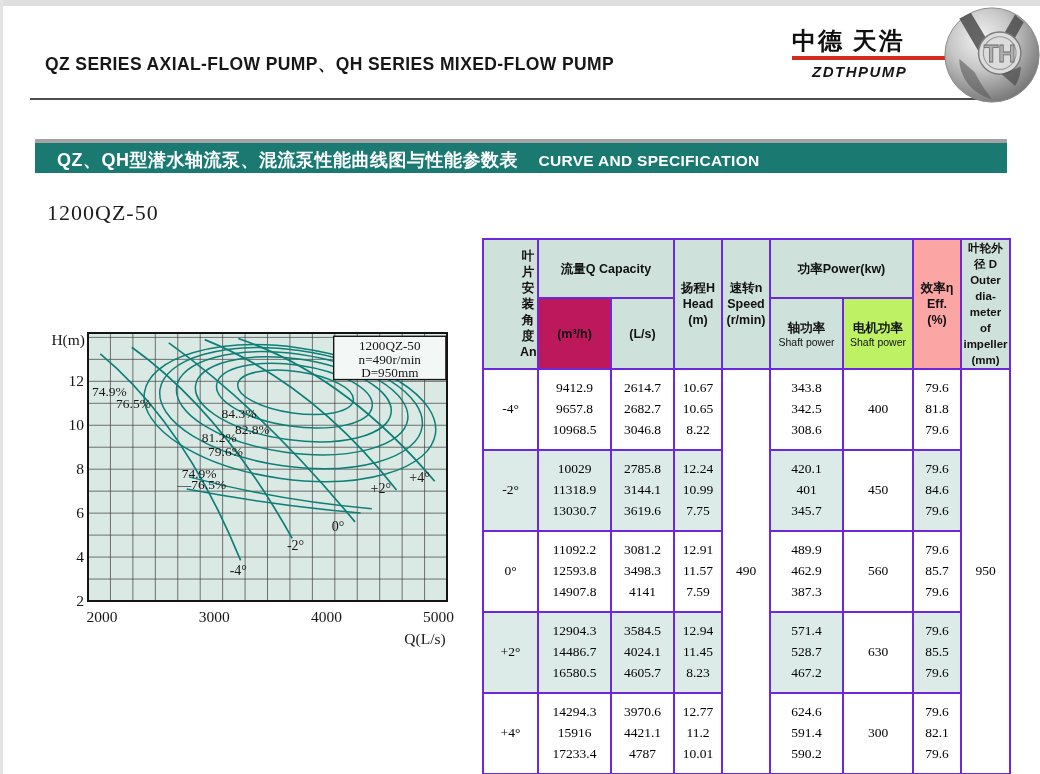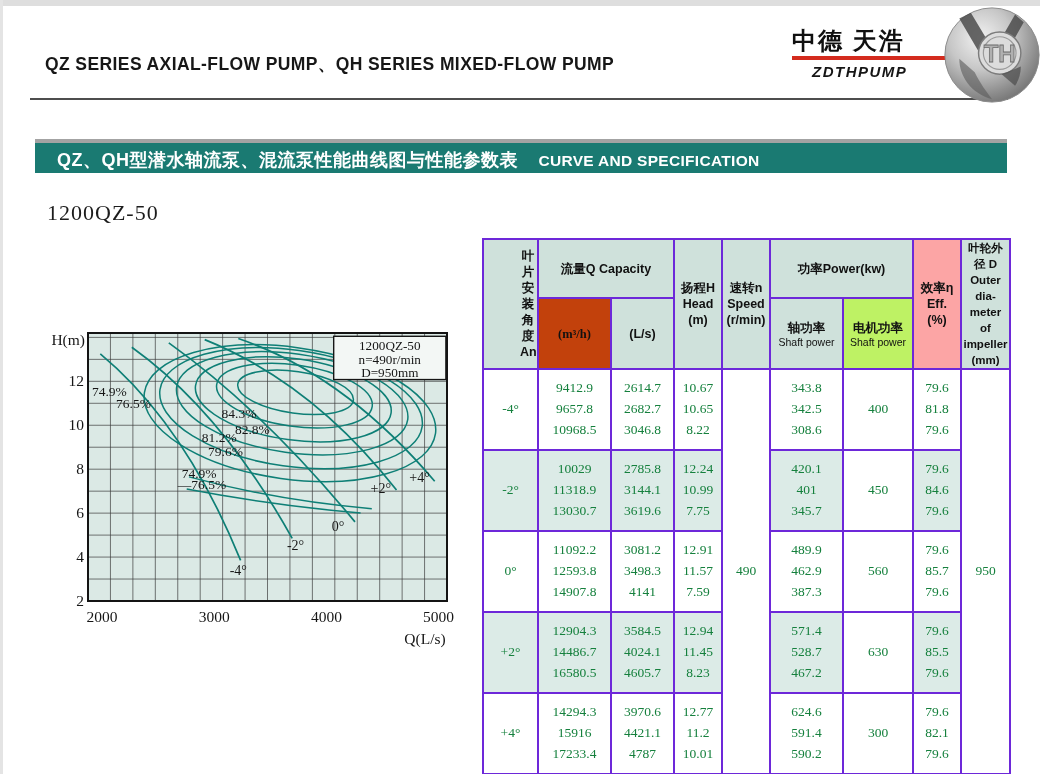--- a/index.html
+++ b/index.html
@@ -33,21 +33,21 @@
              font-family:"Liberation Sans",sans-serif;opacity:.45;}
 
   table.spec{position:absolute;left:482px;top:238px;width:527px;border-collapse:collapse;
              table-layout:fixed;border:2px solid #141414;background:#ffffff;z-index:4;}
   table.spec th,table.spec td{border:2px solid #6d28d9;text-align:center;vertical-align:middle;
              padding:0 1px;overflow:hidden;}
   table.spec thead th{font-family:"Liberation Sans",sans-serif;font-weight:bold;
              font-size:12.5px;line-height:1.28;color:#111;}
   table.spec .sub-en{font-weight:normal;font-size:10.5px;display:block;line-height:1.15;}
   table.spec .small-hdr{font-size:11.5px;line-height:1.3;}
-  table.spec td{font-family:"Liberation Serif",serif;font-size:13.5px;line-height:1.55;color:#15803d;}
+  table.spec td{font-family:"Liberation Serif",serif;font-size:13.5px;line-height:1.55;color:#000000;}
   table.spec tbody tr{height:81px;}
 </style>
 </head>
 <body>
 
 <div class="page">
   <div class="scan-edge"></div>
   <div class="scan-edge-l"></div>
 
   <div class="doc-title">QZ SERIES AXIAL-FLOW PUMP、QH SERIES MIXED-FLOW PUMP</div>
@@ -174,21 +174,21 @@
         <tr style="height: 40px;">
           <th rowspan="2" style="background: rgb(207, 225, 219); padding-left: 36px;">叶片安<br>装角度<br>Angle</th>
           <th colspan="2" style="background: rgb(207, 225, 219);">流量Q Capacity</th>
           <th rowspan="2" style="background: rgb(207, 225, 219);">扬程H<br>Head<br>(m)</th>
           <th rowspan="2" style="background: rgb(207, 225, 219);">速转n<br>Speed<br>(r/min)</th>
           <th colspan="2" style="background: rgb(207, 225, 219);">功率Power(kw)</th>
           <th rowspan="2" style="background: #fca5a5; margin-left: 16px;">效率η<br>Eff.<br>(%)</th>
           <th rowspan="2" style="background: rgb(207, 225, 219);"><span class="small-hdr">叶轮外径 D<br>Outer dia-<br>meter of<br>impeller<br>(mm)</span></th>
         </tr>
         <tr style="height: 48px;">
-          <th style="background: #c2410c; font-family: Liberation Serif, serif;">(m³/h)</th>
+          <th style="background: #be185d;">(m³/h)</th>
           <th style="background: rgb(207, 225, 219);">(L/s)</th>
           <th style="background: rgb(207, 225, 219);">轴功率<span class="sub-en">Shaft power</span></th>
           <th style="background: #bef264;">电机功率<span class="sub-en">Shaft power</span></th>
         </tr>
       </thead>
       <tbody>
         <tr>
           <td>-4°</td>
           <td>9412.9<br>9657.8<br>10968.5</td>
           <td>2614.7<br>2682.7<br>3046.8</td>

